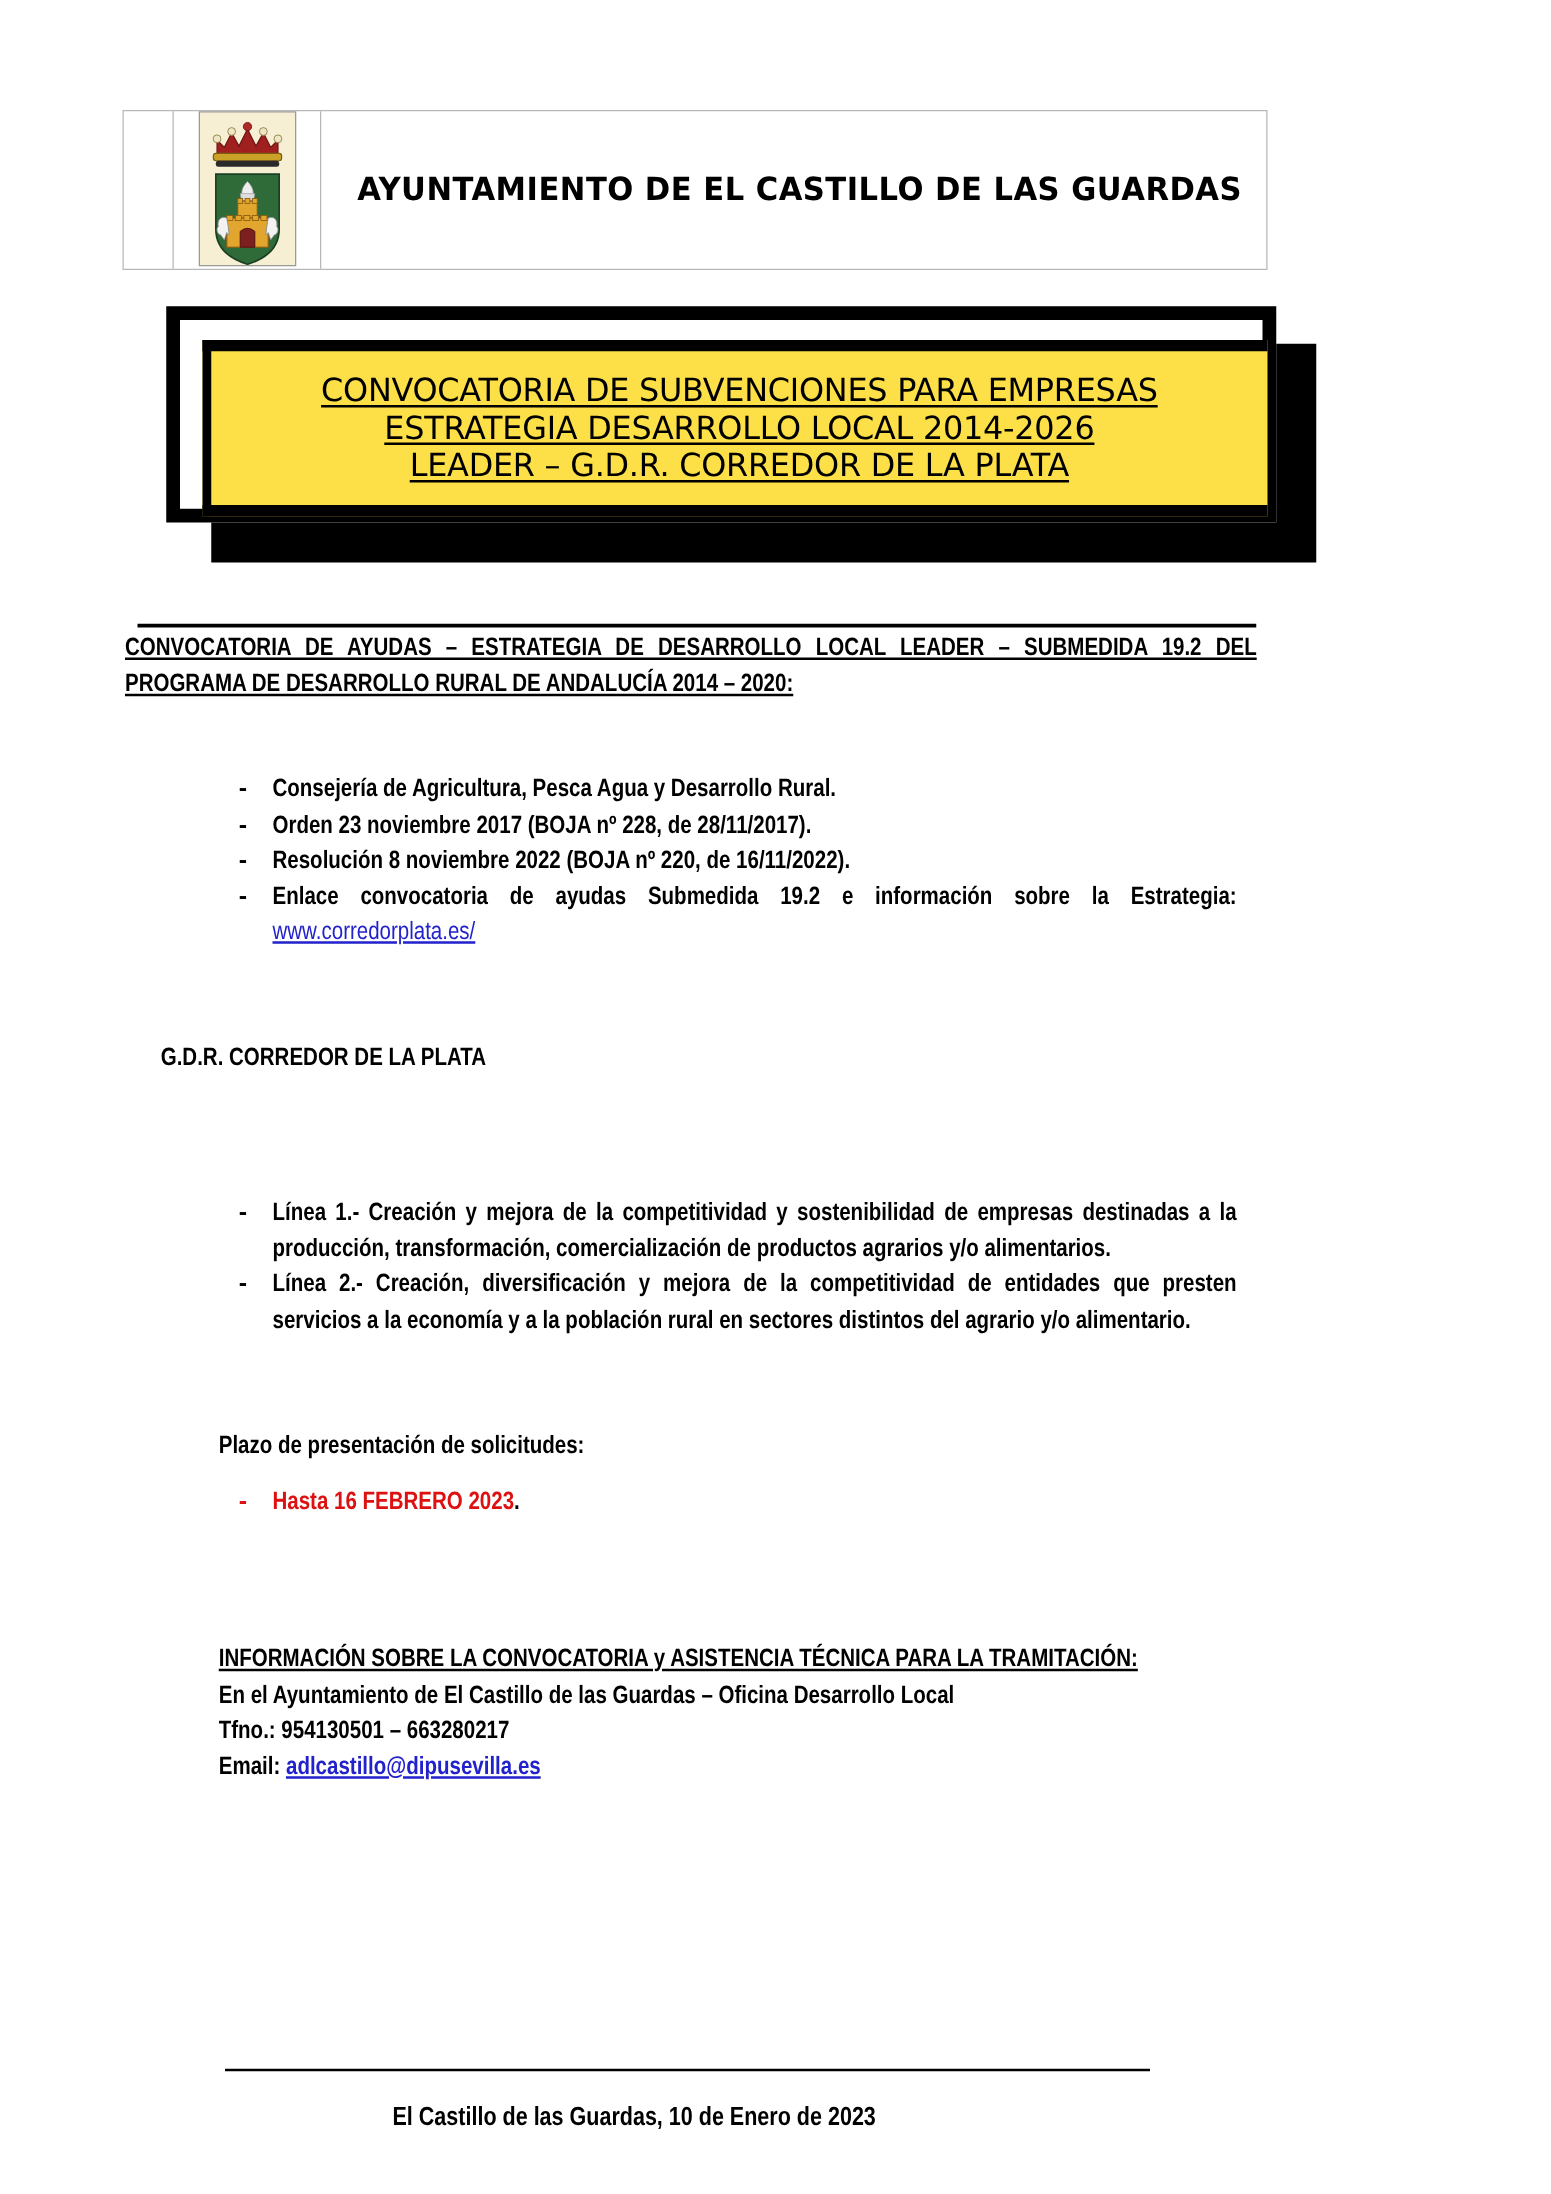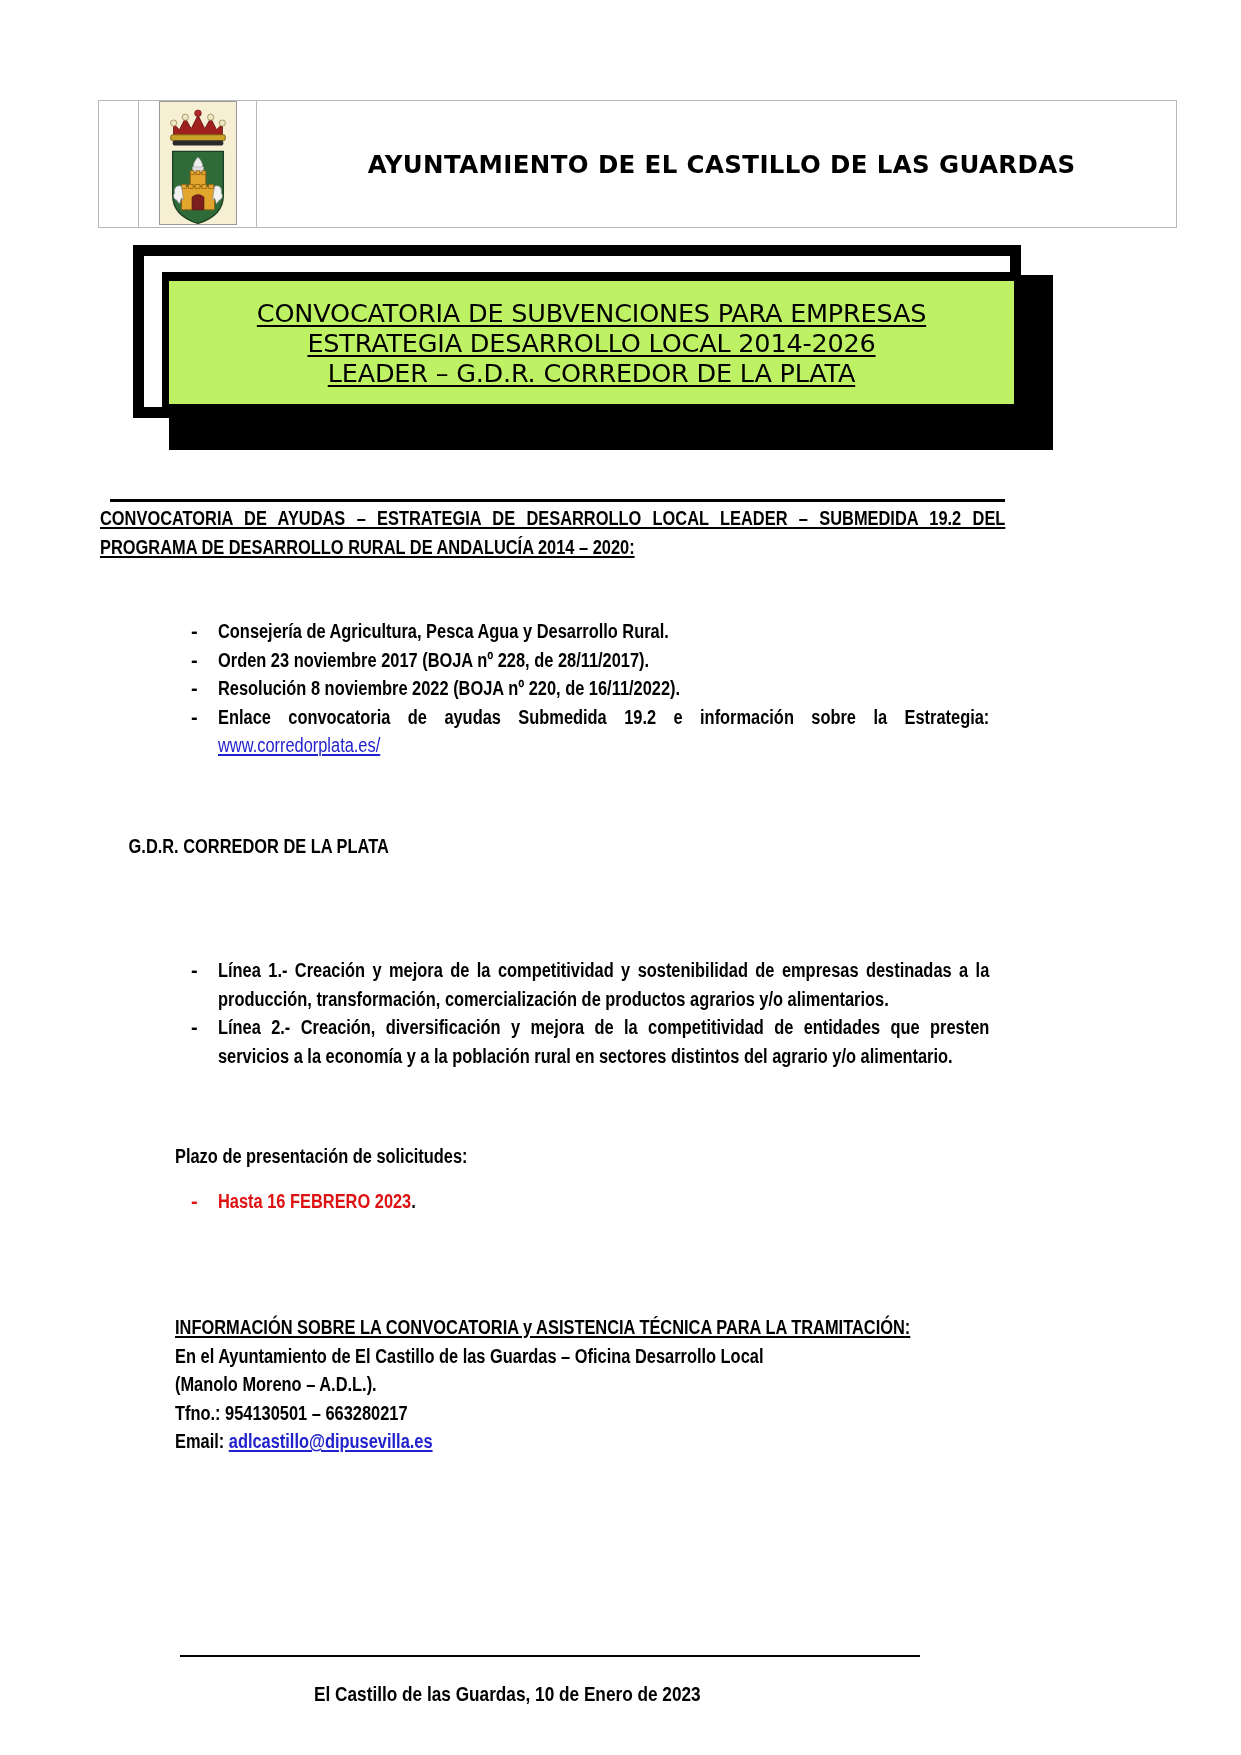--- a/index.html
+++ b/index.html
@@ -20,22 +20,22 @@
     position: absolute;
     left: 0; top: 0;
     width: 1241px;
     height: 1755px;
   }
 
   
   .header {
     position: absolute;
     left: 98px;
-    top: 100px;
-    width: 1079px;
+    top: 88px;
+    width: 916px;
     height: 128px;
     border: 1px solid #b8b8b8;
     box-sizing: border-box;
     display: flex;
     align-items: stretch;
   }
   .crest-cell {
     width: 40px;
     border-right: 1px solid #b8b8b8;
     box-sizing: border-box;
@@ -102,21 +102,21 @@
     background: #ffffff;
     border: 11px solid #000000;
     box-sizing: border-box;
   }
   .banner-inner {
     position: absolute;
     left: 18px;
     top: 16px;
     width: 852px;
     height: 141px;
-    background: #bef264;
+    background: #fde047;
     border-top: 9px solid #000000;
     border-bottom: 9px solid #000000;
     border-left: 7px solid #000000;
     box-sizing: border-box;
     display: flex;
     flex-direction: column;
     align-items: center;
     justify-content: center;
   }
   .banner-line {
@@ -360,21 +360,20 @@
 
     <div class="spacer-lg"></div>
     <div class="spacer-sm"></div>
 
     <div class="heading-block" style="padding-left:75px;">
       <span class="narrow">INFORMACIÓN SOBRE LA CONVOCATORIA y ASISTENCIA TÉCNICA PARA LA TRAMITACIÓN:</span>
     </div>
 
     <div class="contact-block" style="padding-left:75px;">
       <span class="line"><span class="narrow" style="display:inline-block;width:auto;">En el Ayuntamiento de El Castillo de las Guardas – Oficina Desarrollo Local</span></span>
-      <span class="line"><span class="narrow" style="display:inline-block;width:auto;">(Manolo Moreno – A.D.L.).</span></span>
       <span class="line"><span class="narrow" style="display:inline-block;width:auto;">Tfno.: 954130501 – 663280217</span></span>
       <span class="line"><span class="narrow" style="display:inline-block;width:auto;"><span>Email:</span> <a class="link-b" href="#">adlcastillo@dipusevilla.es</a></span></span>
     </div>
 
   </div>
 
   <div class="footer">
     <span class="narrow" style="display:inline-block;width:auto;">El Castillo de las Guardas, 10 de Enero de 2023</span>
   </div>
 

